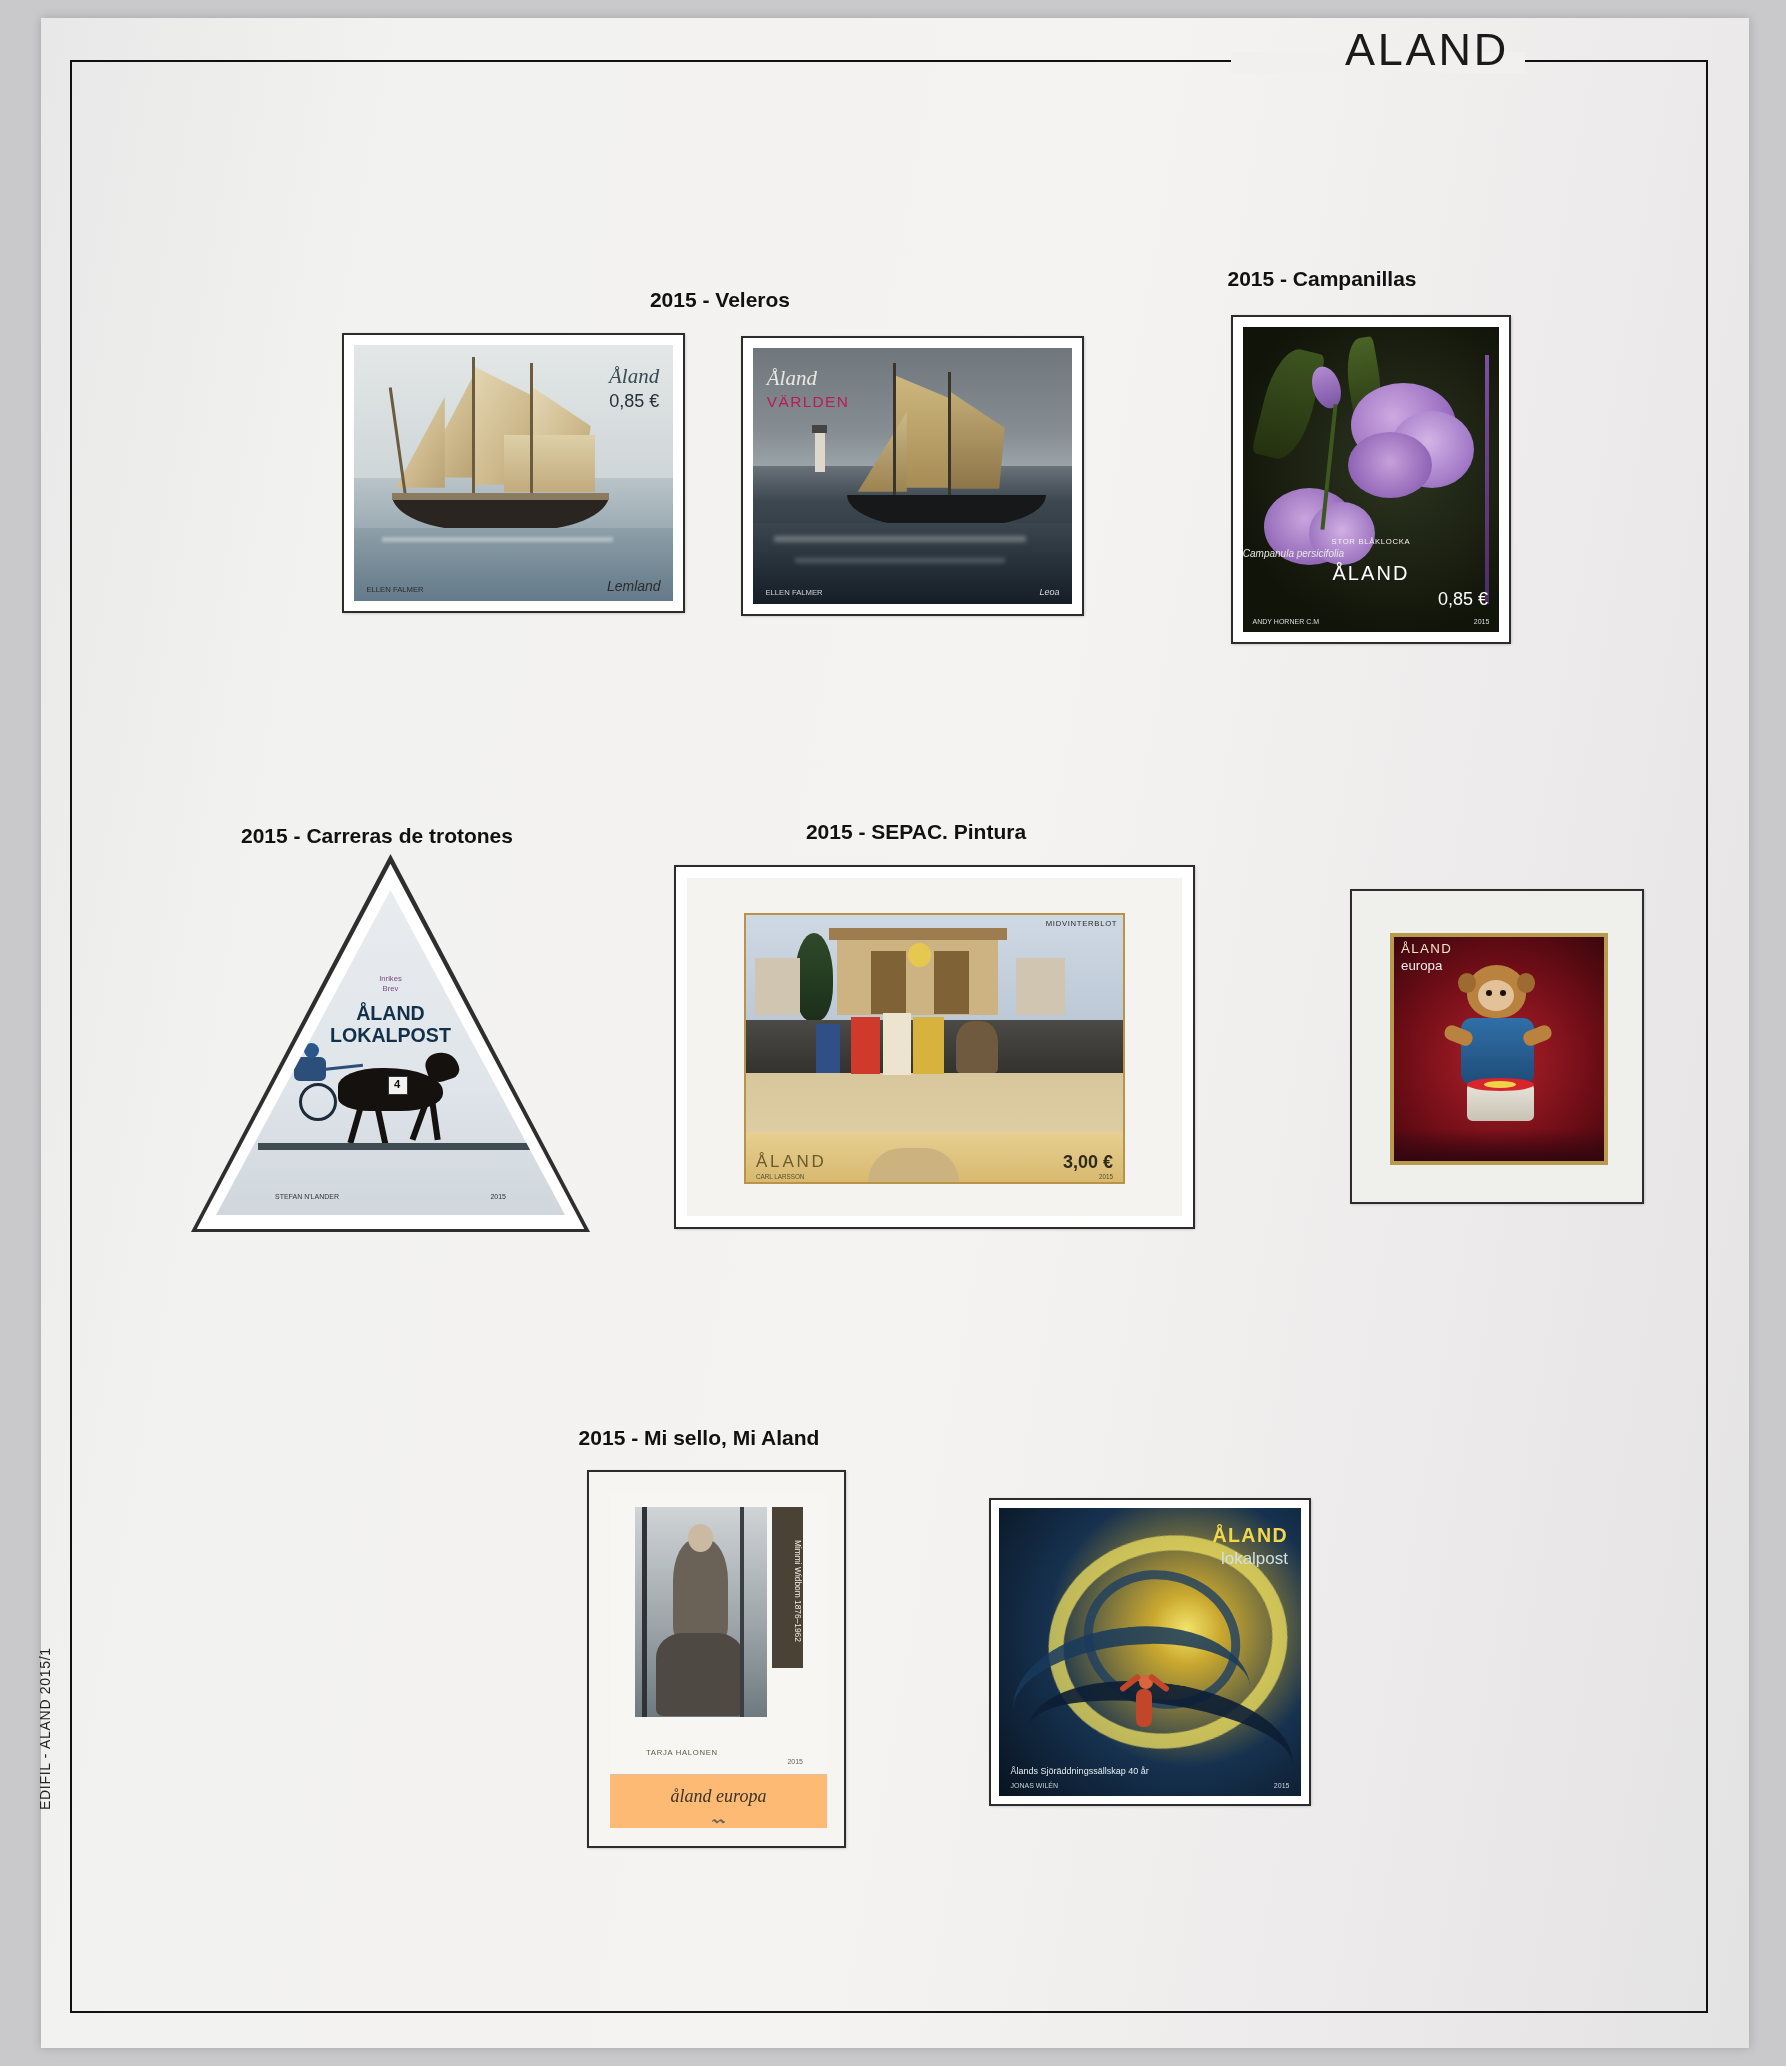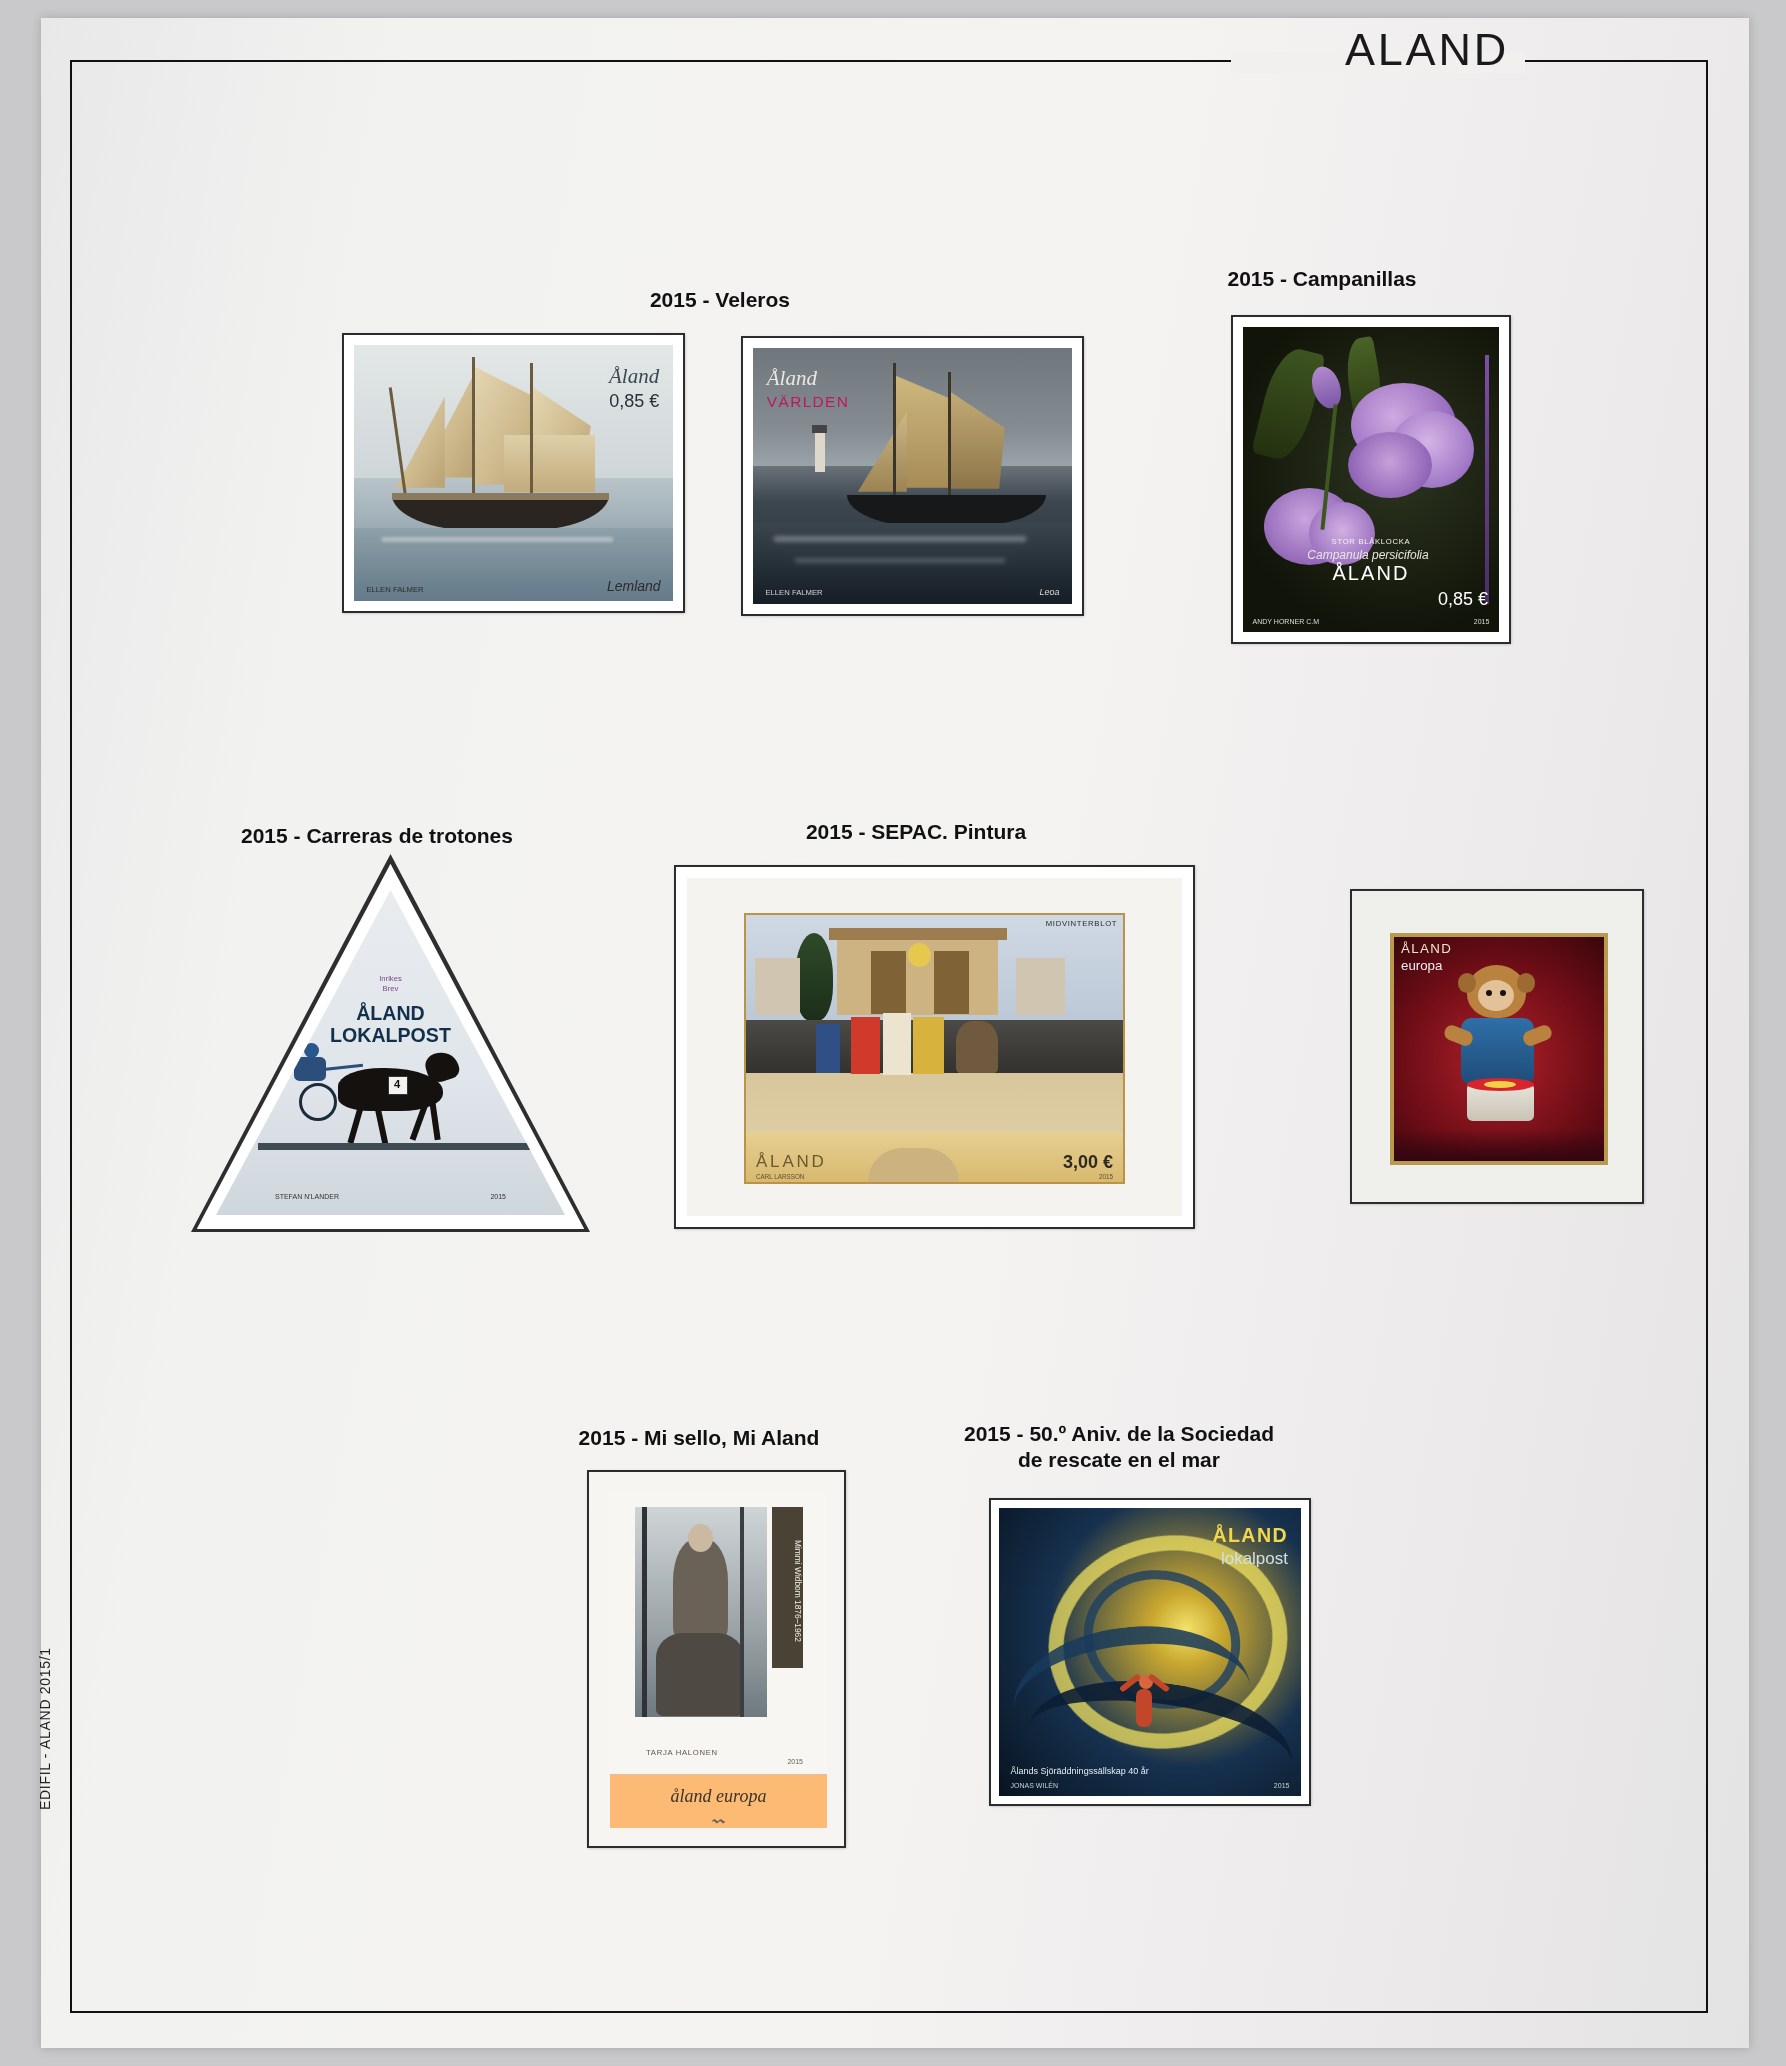--- a/index.html
+++ b/index.html
@@ -193,21 +193,21 @@
 
       <div class="petal" style="left:70px;top:39px;width:26.6px;height:43px;background:linear-gradient(#b189cf,#7b56a4);transform:rotate(-18deg);"></div>
 
       <div class="petal" style="left:21px;top:161px;width:91px;height:77px;background:radial-gradient(circle at 45% 40%,#c9a4de,#8e63b4 72%,#5c3b82);"></div>
       <div class="petal" style="left:66px;top:175px;width:66px;height:63px;background:radial-gradient(circle at 50% 45%,#d1afe3,#9a71bf 75%,#66447f);"></div>
 
       <div style="position:absolute;left:84px;top:77px;width:4.2px;height:126px;background:#3e5720;transform:rotate(6deg);"></div>
       <div style="position:absolute;right:9.8px;top:28px;bottom:28px;width:4.2px;background:linear-gradient(#7c4fa4,#4c2c68);"></div>
 
       <div style="position:absolute;left:0;right:0;top:210px;text-align:center;font-size:7.7px;letter-spacing:0.7px;color:#f3f1ef;">STOR BLÅKLOCKA</div>
-      <div style="position:absolute;left:0;right:6px;top:221px;text-align:center;font-size:12px;font-style:italic;color:#e8e6e3;">Campanula persicifolia</div>
+      <div style="position:absolute;left:0;right:6px;top:221px;text-align:left;font-size:10px;font-style:italic;color:#e8e6e3;">Campanula persicifolia</div>
       <div style="position:absolute;left:0;right:0;top:235px;text-align:center;font-size:20px;letter-spacing:2.1px;color:#ffffff;">ÅLAND</div>
       <div style="position:absolute;right:11.2px;top:262px;font-size:18px;color:#ffffff;">0,85 €</div>
       <div class="lbl" style="left:9.8px;bottom:7px;font-size:7px;color:#ddd;">ANDY HORNER C.M</div>
       <div class="lbl" style="right:9.8px;bottom:7px;font-size:7px;color:#ddd;">2015</div>
     </div>
   </div>
 
   <div class="caption" style="left:140px;top:805px;width:392px;">2015 - Carreras de trotones</div>
 
   <div style="position:absolute;left:150px;top:836px;width:399px;height:378px;">
@@ -332,24 +332,20 @@
       <div style="position:absolute;left:36px;top:256px;font-size:7.7px;letter-spacing:0.7px;color:#5d564a;">TARJA HALONEN</div>
       <div class="lbl" style="right:24px;bottom:7px;font-size:7px;color:#6a6255;">2015</div>
     </div>
 
     <div style="position:absolute;left:21px;top:302px;width:217px;height:53px;background:#fdba74;border-top:0.7px dashed #c8c5bc;">
       <div style="position:absolute;left:0;right:0;top:11.2px;text-align:center;font-size:18px;font-family:'Liberation Serif',serif;font-style:italic;color:#3a342a;">åland europa</div>
       <div style="position:absolute;left:0;right:0;top:35px;text-align:center;font-size:12.6px;color:#6a6255;">〰</div>
     </div>
   </div>
 
-  <div class="caption" style="left:861px;top:1403px;width:434px;">
-    <span>2015 - 50.º Aniv. de la Sociedad</span><br>
-    <span>de rescate en el mar</span>
-  </div>
 
   <div class="mount" style="left:948px;top:1480px;width:322px;height:308px;">
     <div class="stamp" style="left:8.4px;top:8.4px;right:8.4px;bottom:8.4px;overflow:hidden;">
       <div class="rescue-bg"></div>
 
       <div style="position:absolute;left:49px;top:28px;width:210px;height:182px;border:15.4px solid rgba(240,226,96,.75);border-radius:50%;transform:rotate(-12deg);filter:blur(0.7px);"></div>
       <div style="position:absolute;left:84px;top:63px;width:140px;height:119px;border:9.8px solid rgba(30,62,96,.8);border-radius:50%;transform:rotate(16deg);"></div>
       <div style="position:absolute;left:14px;top:119px;width:238px;height:126px;border-top:18px solid rgba(24,58,92,.85);border-radius:50%;transform:rotate(-6deg);"></div>
       <div style="position:absolute;left:28px;top:175px;width:266px;height:105px;border-top:21px solid rgba(12,30,52,.9);border-radius:50%;transform:rotate(8deg);"></div>
 

